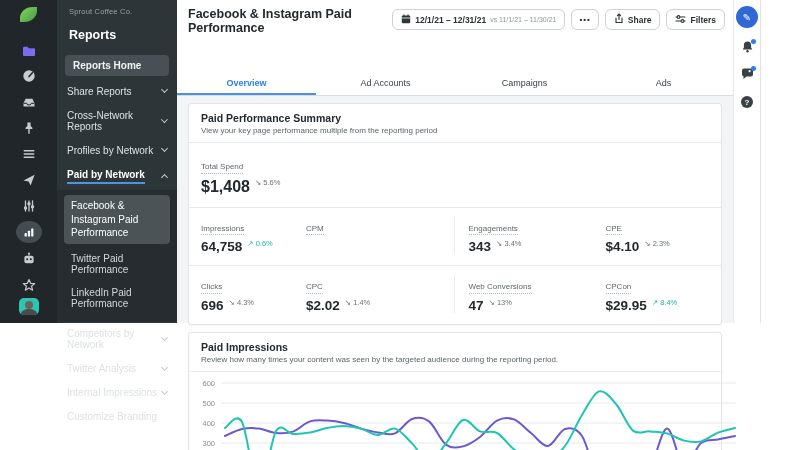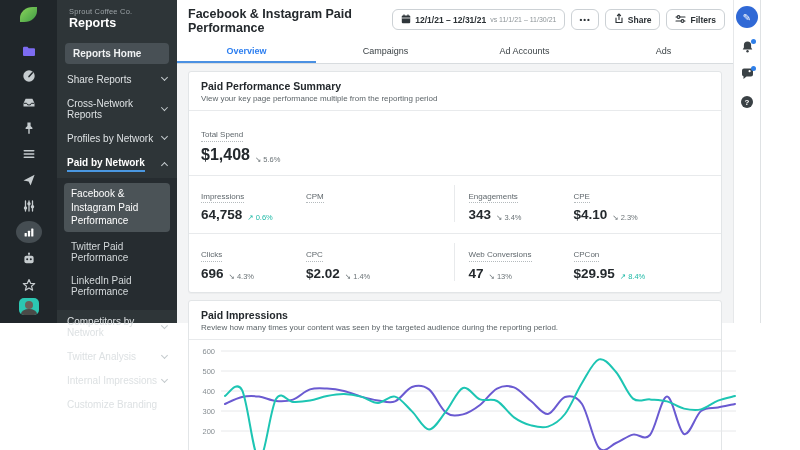--- a/index.html
+++ b/index.html
@@ -14,21 +14,21 @@
   .ric svg { display:block; }
   .ric.circle { width:26px; height:26px; background:#454d52; border-radius:50%; }
   .avatar { margin-top:auto; margin-bottom:8px; width:20px; height:20px; border-radius:5px; background:#2cc7b2; position:relative; overflow:hidden; }
   .avatar .head { position:absolute; left:6px; top:3px; width:8px; height:8px; border-radius:50%; background:#6b625a; }
   .avatar .body { position:absolute; left:2px; top:11px; width:16px; height:10px; border-radius:50% 50% 0 0; background:#4a4a48; }
 
   
   .sidebar { width:120px; background:#2e3538; color:#dde1e3; flex-shrink:0; font-size:10px; }
   .sb-head { padding:7px 12px 6px; }
   .sb-acct { font-size:7.5px; color:#9ba2a6; letter-spacing:.2px; }
-  .sb-title { font-size:12.5px; font-weight:bold; color:#fff; margin-top:0; }
+  .sb-title { font-size:12.5px; font-weight:bold; color:#fff; margin-top:12px; }
   .sb-home { margin:7px 8px 3px; padding:5px 8px; background:#485055; border-radius:4px; color:#f0f2f3; font-weight:bold; cursor:pointer; }
   .sb-item { display:flex; align-items:center; justify-content:space-between; padding:6.5px 10px; cursor:pointer; }
   .sb-item .lbl { color:#dde1e3; }
   .sb-item.active .lbl { color:#fff; font-weight:bold; border-bottom:2px solid #4a97e0; padding-bottom:2px; }
   .chev { width:5px; height:5px; border-right:1.4px solid #c4cacd; border-bottom:1.4px solid #c4cacd; transform:rotate(45deg); margin-top:-3px; }
   .chev.up { transform:rotate(-135deg); margin-top:3px; }
   .submenu { background:#262c30; padding:4px 0 7px; }
   .sub-sel { margin:1px 7px 3px; padding:4px 7px; background:#4b5357; border-radius:4px; color:#fff; line-height:1.35; cursor:pointer; }
   .sub-item { padding:6px 14px; color:#d3d8da; cursor:pointer; }
 
@@ -37,40 +37,40 @@
   .pg-head { background:#fff; height:40px; padding:7px 8px 0 11px; display:flex; justify-content:space-between; flex-shrink:0; }
   .pg-title { font-size:12.5px; font-weight:bold; color:#24292d; }
   .pg-sub { font-size:7.5px; color:#5c6468; margin-top:3px; }
   .pg-sub .link { color:#2d7ff0; cursor:pointer; }
   .hbtns { display:flex; gap:6px; align-items:flex-start; padding-top:2px; }
   .btn { display:flex; align-items:center; gap:4px; height:21px; padding:0 8px; background:#fff; border:1px solid #ccd1d5; border-radius:6px; font-size:8.5px; font-weight:bold; color:#2b3135; cursor:pointer; white-space:nowrap;text-align:right; }
   .btn .vs { font-size:7px; font-weight:normal; color:#8d9498; }
   .btn.dots { padding:0 7px; letter-spacing:1px; font-size:8px; }
 
   .tabbar { background:#fff; display:flex; border-bottom:1px solid #d8dcdf; flex-shrink:0; }
-  .tab { flex:1; text-align:center; font-size:9px; color:#3c4347; padding:6px 0 5px; border-bottom:2px solid transparent; cursor:pointer; }
+  .tab { flex:1; text-align:center; font-size:9px; color:#3c4347; padding:6px 0 5px; border-bottom:2px solid transparent; cursor:pointer;margin-top:32px; }
   .tab.active { color:#2d7ff0; border-bottom-color:#4a90e2; font-weight:bold; }
 
   .content { padding:7px 11px 0; flex:1; }
   .card { background:#fff; border:1px solid #e2e5e7; border-radius:3px; box-shadow:0 1px 1px rgba(0,0,0,.03); }
   .card-head { padding:8px 12px 7px; border-bottom:1px solid #e8eaec; }
   .card-title { font-size:10.5px; font-weight:bold; color:#24292d; }
   .card-sub { font-size:8px; color:#5c6468; margin-top:2px; }
 
   .total-row { padding:12px 12px 11px; }
   .mlabel { display:inline-block; font-size:8px; color:#5f676c; border-bottom:1px dotted #b4babd; padding-bottom:1.5px; cursor:pointer; }
-  .mval-line { margin-top:4px; display:flex; align-items:flex-end; gap:5px; }
+  .mval-line { margin-top:4px; display:flex; align-items:flex-start; gap:5px; }
   .mval-big { font-size:16px; font-weight:bold; color:#24292d; }
   .mval { font-size:13.5px; font-weight:bold; color:#24292d; }
   .chg { font-size:7.5px; }
   .chg.neg { color:#6b7377; }
   .chg.pos { color:#1fb9a6; }
   .mrow { display:flex; border-top:1px solid #e8eaec; padding:9px 0 11px; }
   .mgroup { flex:1; display:flex; padding-left:12px; }
-  .mgroup.right { border-left:1px solid #e8eaec; padding-left:14px; }
+  .mgroup.right { border-left:1px solid #e8eaec; padding-left:14px;gap:32px; }
   .cell { width:105px; }
   .cell.wide { flex:1; }
 
   .imp-card { margin-top:7px; height:200px; }
   .chart-label { font-size:8px; color:#6a7175; padding:11px 12px 2px; }
   .chart-wrap { padding:2px 4px 0 10px; }
 
   
   .rrail { width:28px; background:#fff; border-left:1px solid #e6e8ea; border-right:1px solid #dfe2e4; flex-shrink:0; display:flex; flex-direction:column; align-items:center; }
   .compose { width:22px; height:22px; border-radius:50%; background:#3069d6; color:#fff; font-size:10px; display:flex; align-items:center; justify-content:center; margin-top:6px; cursor:pointer; }
@@ -243,22 +243,22 @@
                 <circle cx="3.5" cy="3" r="1.4" fill="#fff" stroke="#2b3135" stroke-width="1.1"></circle>
                 <circle cx="7.5" cy="7" r="1.4" fill="#fff" stroke="#2b3135" stroke-width="1.1"></circle>
               </svg></span>
           <span>Filters</span>
         </div>
       </div>
     </div>
 
     <div class="tabbar">
       <div class="tab active">Overview</div>
+      <div class="tab">Ad Accounts</div>
       <div class="tab">Campaigns</div>
-      <div class="tab">Ad Accounts</div>
       <div class="tab">Ads</div>
     </div>
 
     <div class="content">
 
       <div class="card">
         <div class="card-head">
           <div class="card-title">Paid Performance Summary</div>
           <div class="card-sub">View your key page performance multiple from the reporting period</div>
         </div>

